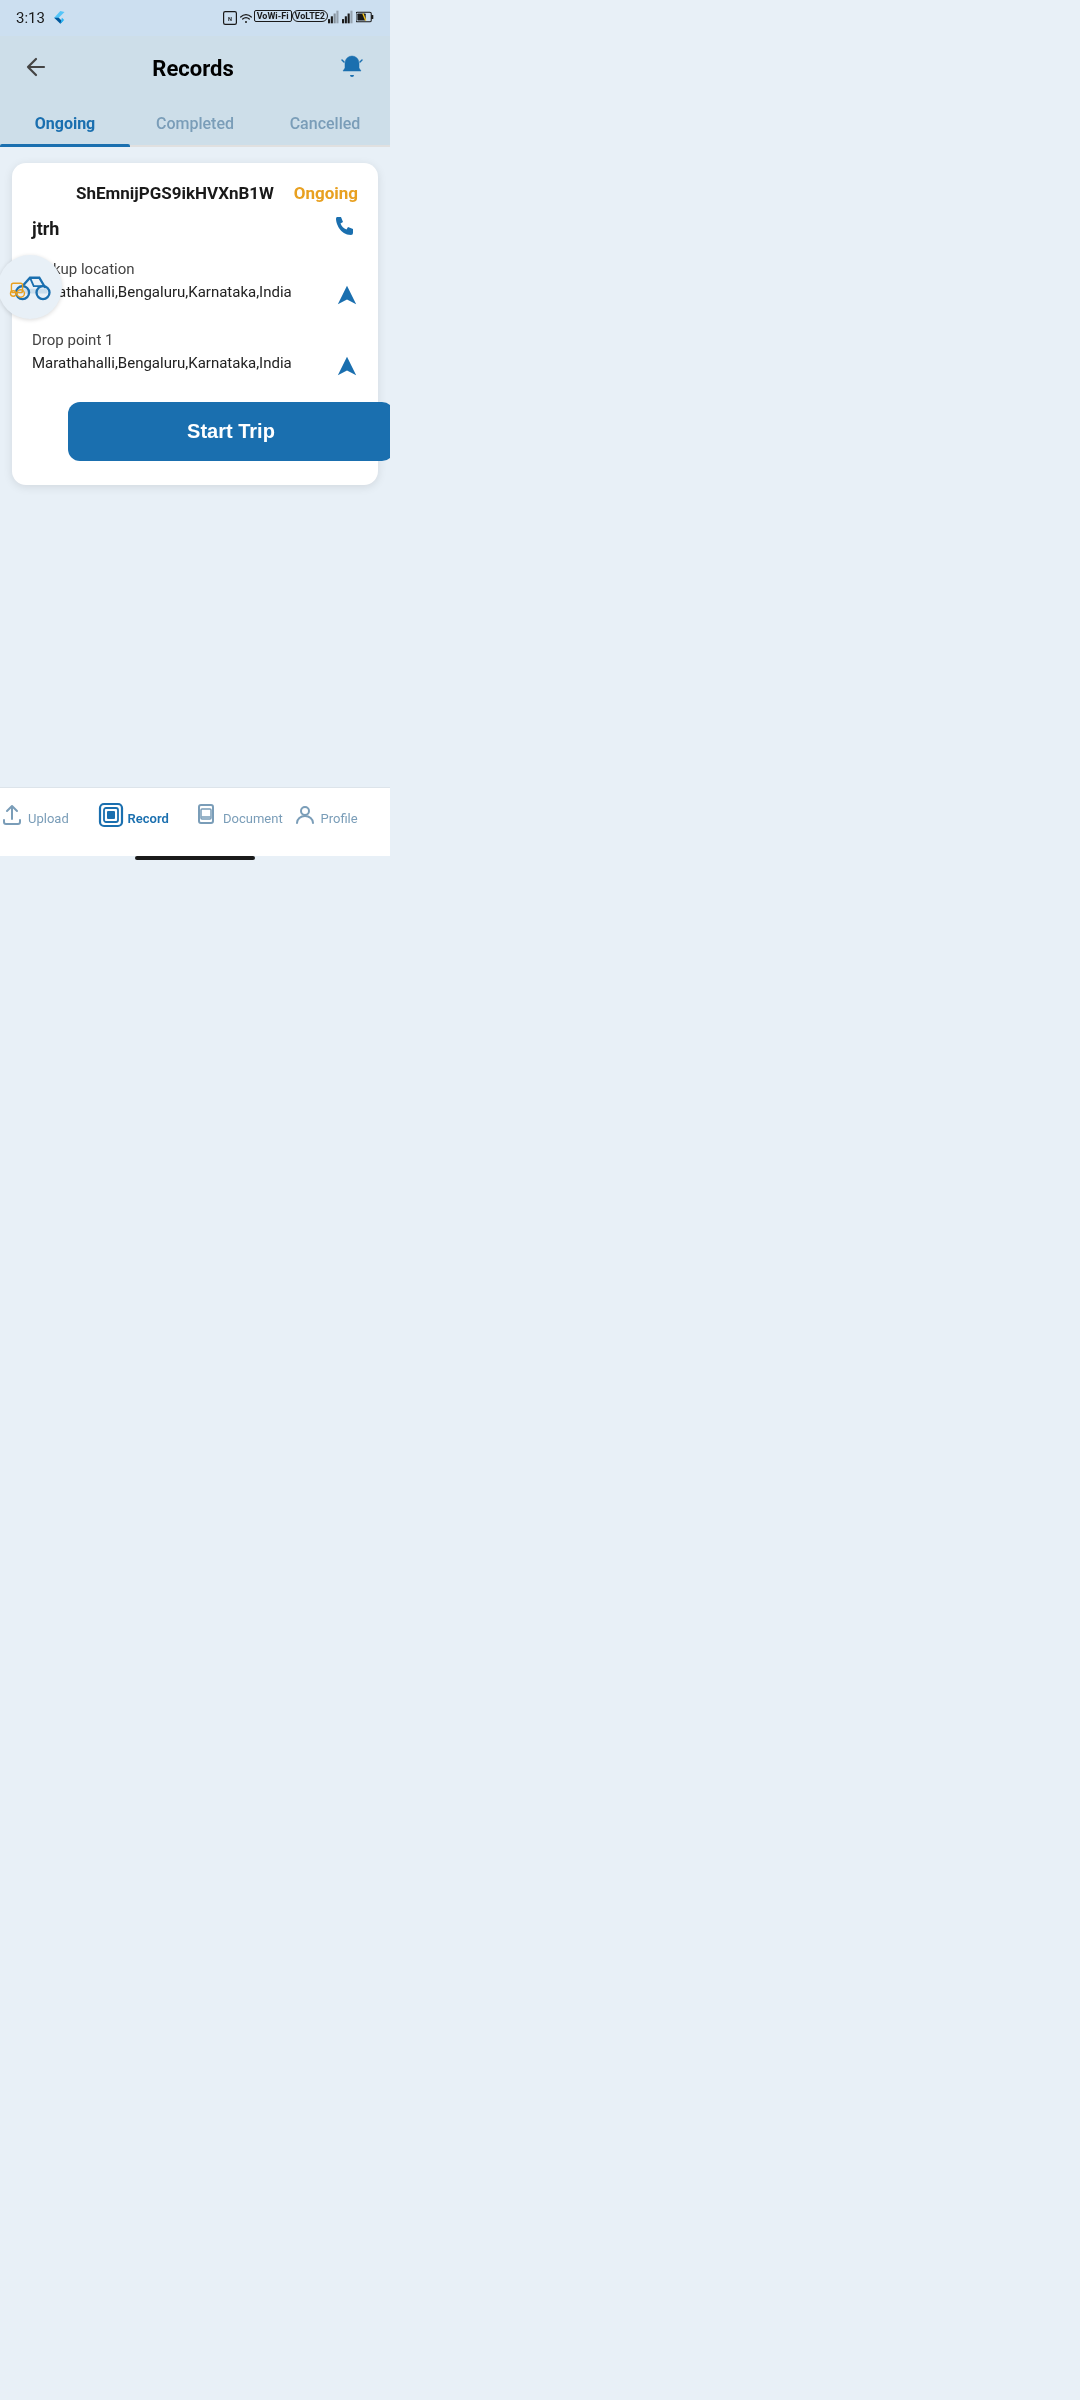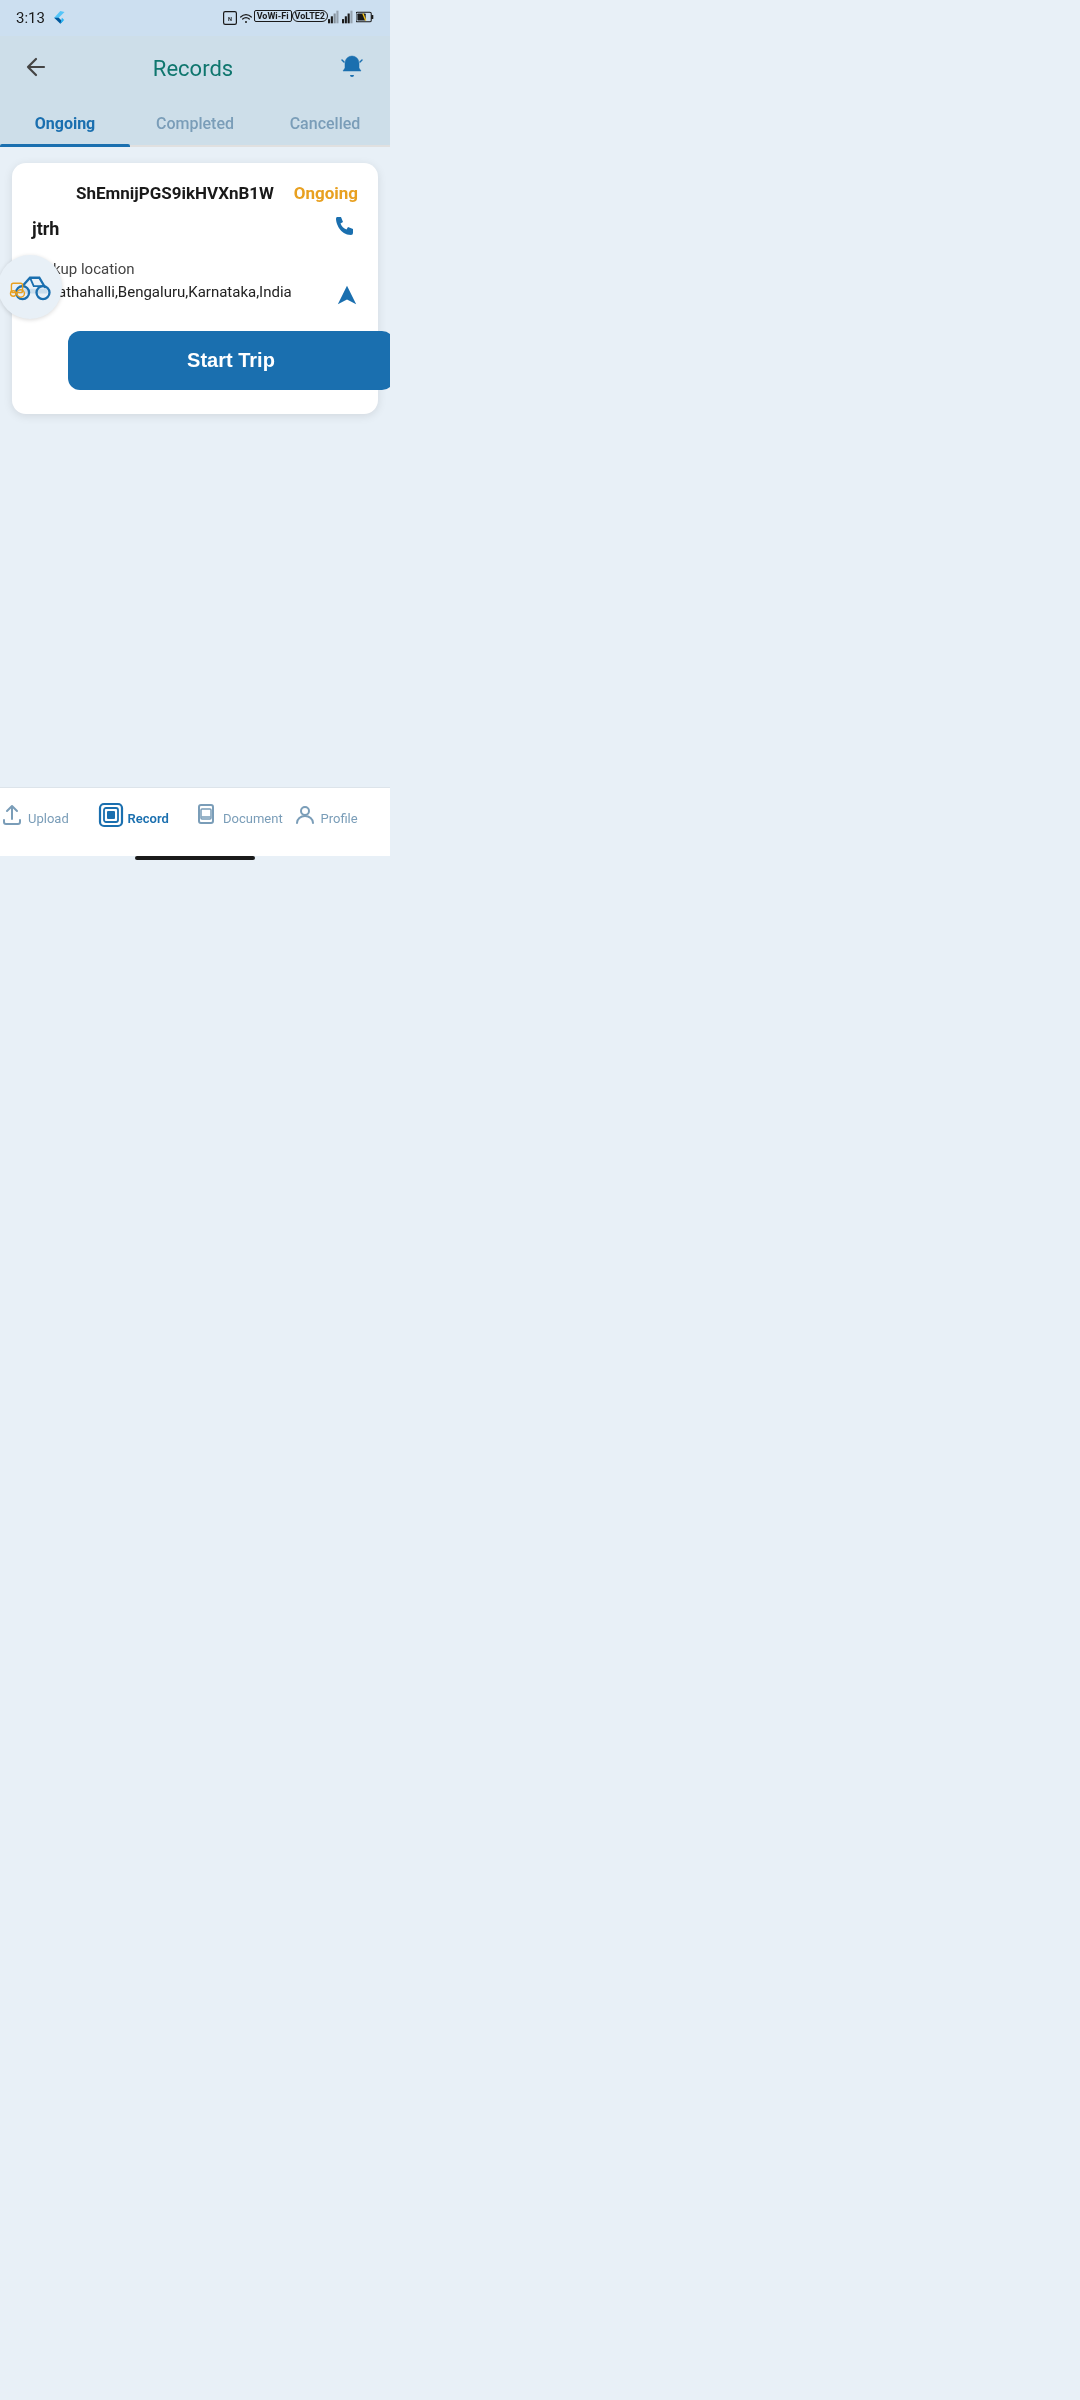--- a/index.html
+++ b/index.html
@@ -34,22 +34,22 @@
     .header {
       background: #cddee9;
       display: flex;
       align-items: center;
       justify-content: space-between;
       padding: 14px 20px;
       height: 64px;
     }
     .header-title {
       font-size: 22px;
-      font-weight: 400;
-      color: #0f766e;
+      font-weight: 700;
+      color: #000000;
     }
     .back-btn {
       cursor: pointer;
       padding: 4px;
     }
     .bell-btn {
       cursor: pointer;
       padding: 4px;
     }
 
@@ -375,20 +375,31 @@
       <div class="location-row">
         <span class="location-text">Marathahalli,Bengaluru,Karnataka,India</span>
         <span class="nav-icon">
           <svg width="22" height="22" viewBox="0 0 24 24">
             <path d="M12 2L2 22l10-5 10 5L12 2z" fill="#1a6faf"></path>
           </svg>
         </span>
       </div>
     </div>
 
+    <div>
+      <p class="drop-label">Drop point 1</p>
+      <div class="location-row">
+        <span class="location-text">Marathahalli,Bengaluru,Karnataka,India</span>
+        <span class="nav-icon">
+          <svg width="22" height="22" viewBox="0 0 24 24">
+            <path d="M12 2L2 22l10-5 10 5L12 2z" fill="#1a6faf"></path>
+          </svg>
+        </span>
+      </div>
+    </div>
 
     <button class="start-trip-btn">
       <span>Start Trip</span>
     </button>
 
   </div>
 </div>
 
 <div class="bottom-nav">
   <div class="nav-item">

